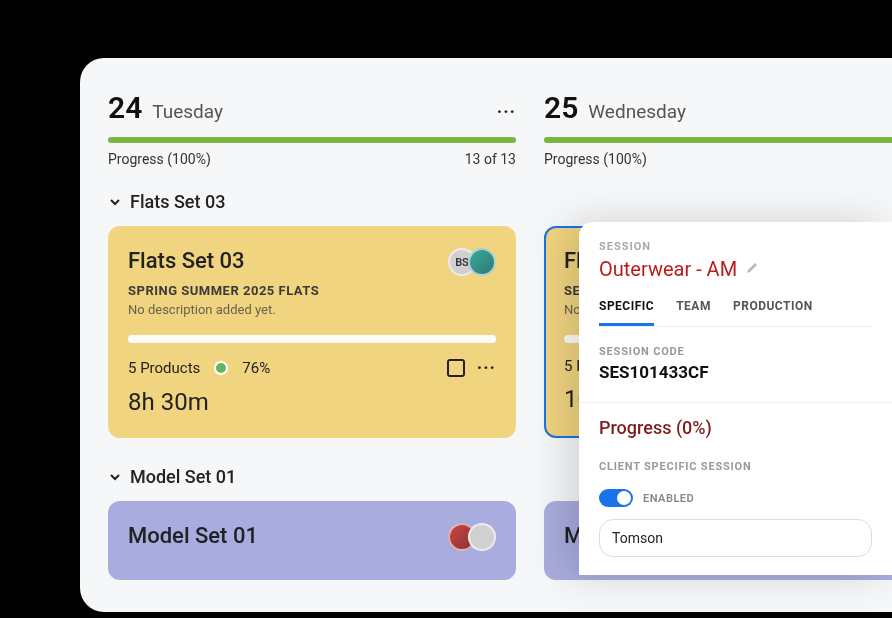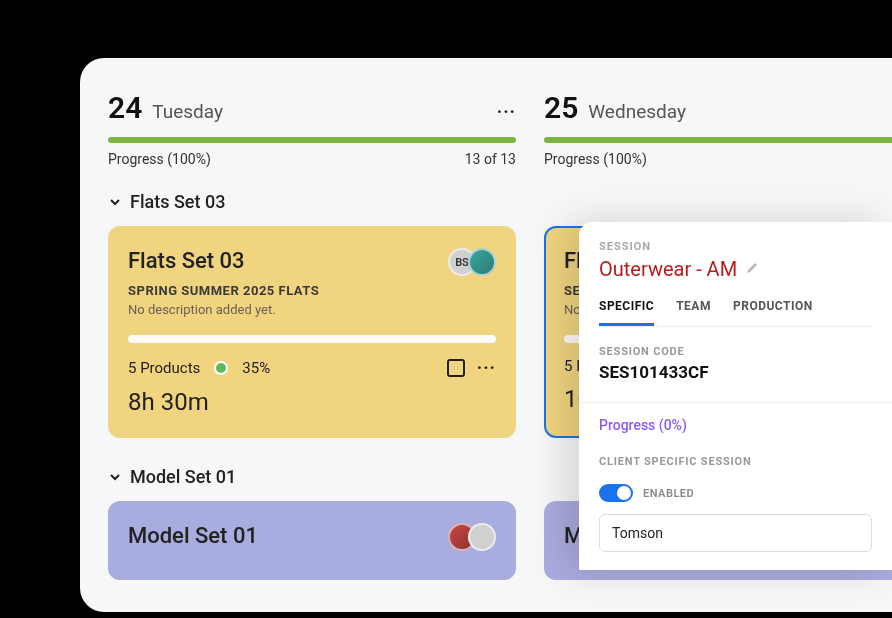--- a/index.html
+++ b/index.html
@@ -267,23 +267,23 @@
       font-weight: 700;
       color: #111;
       margin-bottom: 20px;
     }
     .panel-divider {
       height: 1px;
       background: #eee;
       margin: 6px -20px 14px -20px;
     }
     .panel-progress {
-      font-size: 14px;
+      font-size: 18px;
       font-weight: 500;
-      color: #8b5cf6;
+      color: #7f1d1d;
       margin-bottom: 22px;
     }
     .toggle-row {
       display: flex;
       align-items: center;
       gap: 10px;
       margin-bottom: 12px;
       margin-top: 16px;
     }
     .toggle {
@@ -307,21 +307,21 @@
     .toggle-label {
       font-size: 11px;
       font-weight: 600;
       letter-spacing: 0.5px;
       color: #888;
     }
     .text-input {
       width: 100%;
       padding: 10px 12px;
       border: 1px solid #ddd;
-      border-radius: 6px;
+      border-radius: 14px;
       font-size: 14px;
       color: #222;
     }
   </style>
 </head>
 <body>
 
 <div class="canvas">
   <div class="days">
 
@@ -377,21 +377,21 @@
         <div class="avatars">
           <div class="avatar avatar-grey">BS</div>
           <div class="avatar avatar-teal"></div>
         </div>
       </div>
       <div class="inner-bar"></div>
       <div class="card-stats">
         <div class="stats-left">
           <span>5 Products</span>
           <span class="status-dot"></span>
-          <span>35%</span>
+          <span>76%</span>
         </div>
         <div class="stats-right">
           <span class="checkbox"></span>
           <span class="dots-icon">···</span>
         </div>
       </div>
       <div class="card-time">8h 30m</div>
     </div>
 
     <div class="card card-yellow selected">

